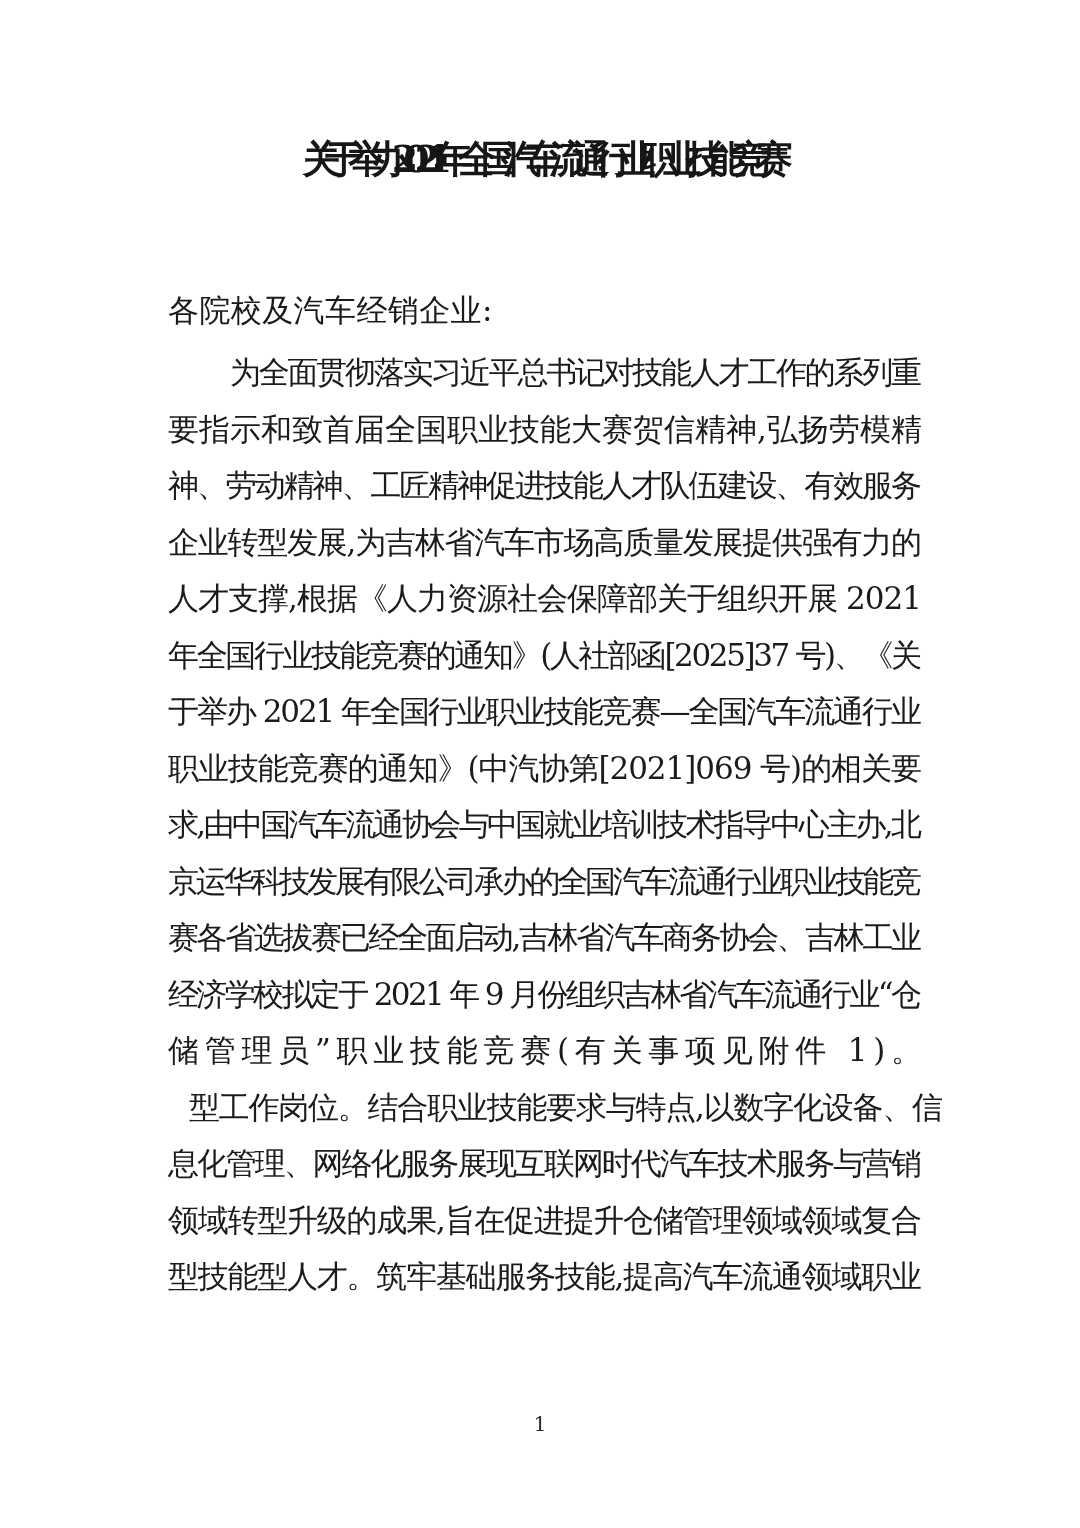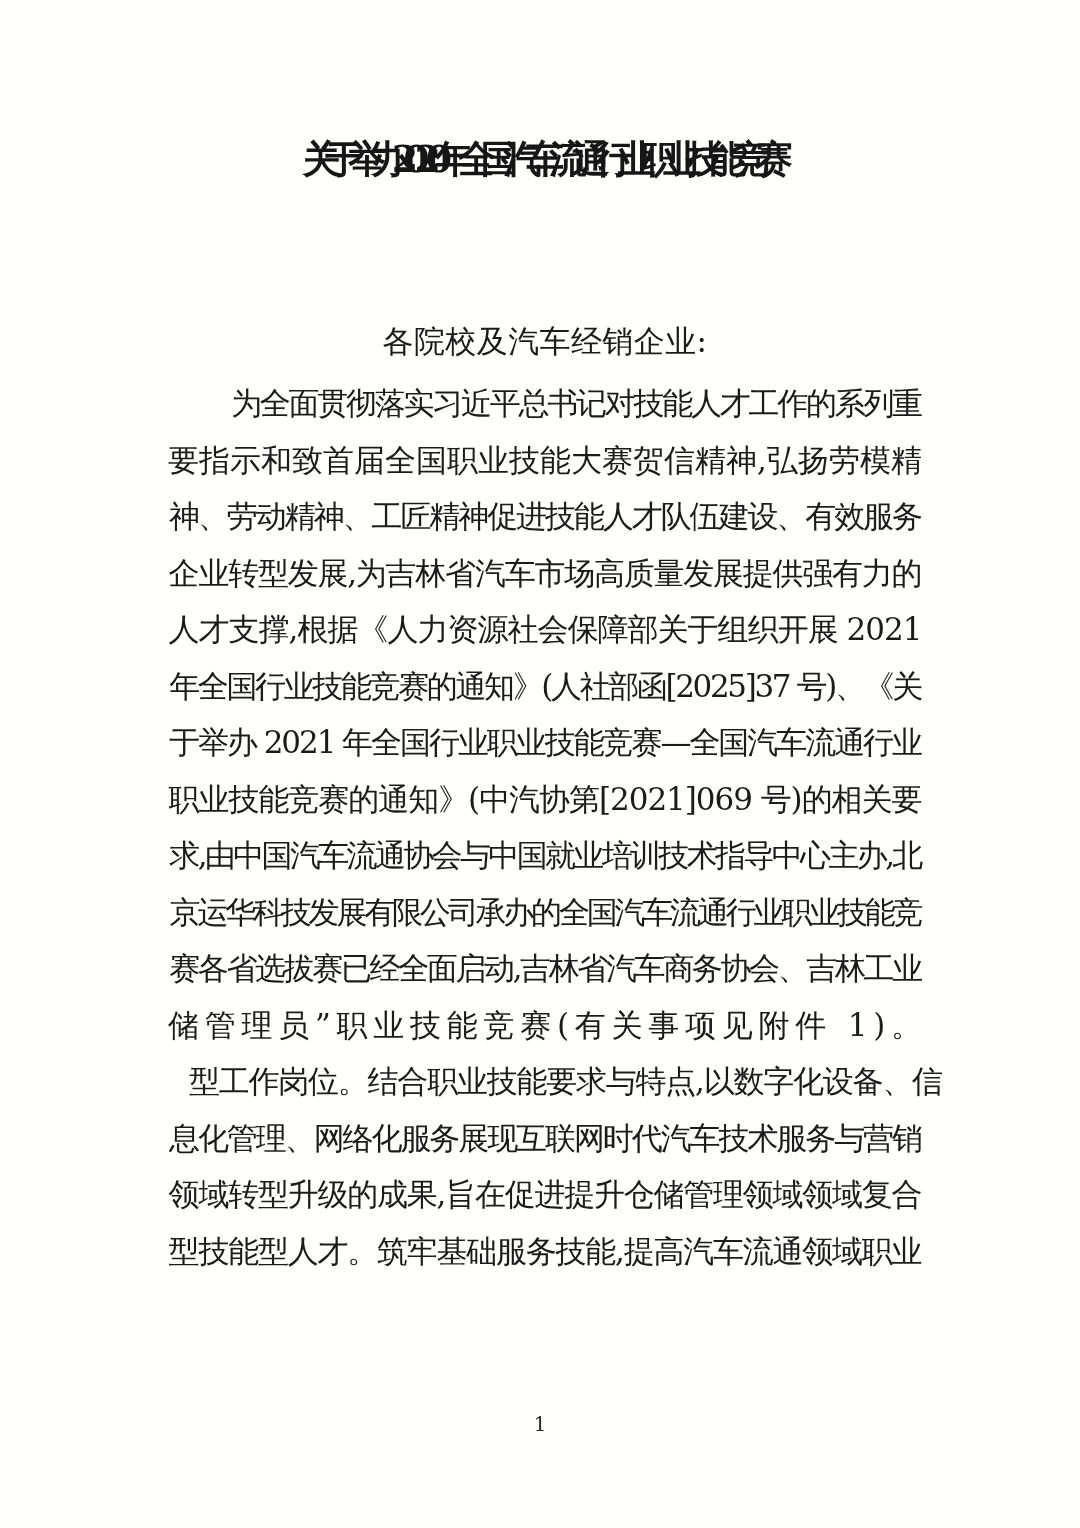--- a/index.html
+++ b/index.html
@@ -36,23 +36,22 @@
     line-height: 62px;
     letter-spacing: 0.5px;
     color: #161616;
     white-space: nowrap;
   }
 
   
   .doc-body {
     position: absolute;
     left: 168px;
-    top: 313px;
+    top: 282px;
     width: 754px;
-    text-align: center;
   }
 
   .salutation {
     font-size: 31px;
     line-height: 56px;
     color: #1b1b1b;
     letter-spacing: 0.4px;
     margin: 0 0 6px 0;
     white-space: nowrap;
   }
@@ -91,39 +90,40 @@
     color: #2b2b2b;
     font-family: "DejaVu Serif", "Liberation Serif", serif;
   }
 </style>
 </head>
 <body>
 
 <div class="page">
 
   <div class="doc-title">
-    <span class="title-line" style="letter-spacing: -15.167px;">关于举办 2020 年全国汽车流通行业职业技能竞赛</span>
+    <span class="title-line" style="letter-spacing: -15.167px;">关于举办 2021 年全国汽车流通行业职业技能竞赛</span>
   </div>
 
   <div class="doc-body">
 
     <p class="salutation">各院校及汽车经销企业:</p>
 
     <div class="para">
       <span class="line indent" style="letter-spacing: -2.261px;">为全面贯彻落实习近平总书记对技能人才工作的系列重</span>
       <span class="line" style="letter-spacing: 0.006px;">要指示和致首届全国职业技能大赛贺信精神,弘扬劳模精</span>
       <span class="line" style="letter-spacing: -2.08px;">神、劳动精神、工匠精神促进技能人才队伍建设、有效服务</span>
       <span class="line" style="letter-spacing: -1.234px;">企业转型发展,为吉林省汽车市场高质量发展提供强有力的</span>
       <span class="line" style="letter-spacing: -0.986px;">人才支撑,根据《人力资源社会保障部关于组织开展 2021</span>
       <span class="line" style="letter-spacing: -2.373px;">年全国行业技能竞赛的通知》(人社部函[2025]37 号)、《关</span>
       <span class="line" style="letter-spacing: -2.057px;">于举办 2021 年全国行业职业技能竞赛—全国汽车流通行业</span>
       <span class="line" style="letter-spacing: -1.043px;">职业技能竞赛的通知》(中汽协第[2021]069 号)的相关要</span>
       <span class="line" style="letter-spacing: -2.656px;">求,由中国汽车流通协会与中国就业培训技术指导中心主办,北</span>
       <span class="line" style="letter-spacing: -3.192px;">京运华科技发展有限公司承办的全国汽车流通行业职业技能竞</span>
       <span class="line" style="letter-spacing: -2.379px;">赛各省选拔赛已经全面启动,吉林省汽车商务协会、吉林工业</span>
+      <span class="line" style="letter-spacing: -2.642px;">经济学校拟定于 2021 年 9 月份组织吉林省汽车流通行业“仓</span>
       <span class="line" style="letter-spacing: 5.744px;">储管理员”职业技能竞赛(有关事项见附件 1)。</span>
     </div>
 
     <div class="para">
       <span class="line" style="letter-spacing: -1.234px; margin-left: 21px;">型工作岗位。结合职业技能要求与特点,以数字化设备、信</span>
       <span class="line" style="letter-spacing: -2.08px;">息化管理、网络化服务展现互联网时代汽车技术服务与营销</span>
       <span class="line" style="letter-spacing: -1.234px;">领域转型升级的成果,旨在促进提升仓储管理领域领域复合</span>
       <span class="line" style="letter-spacing: -1.234px;">型技能型人才。筑牢基础服务技能,提高汽车流通领域职业</span>
     </div>
 

